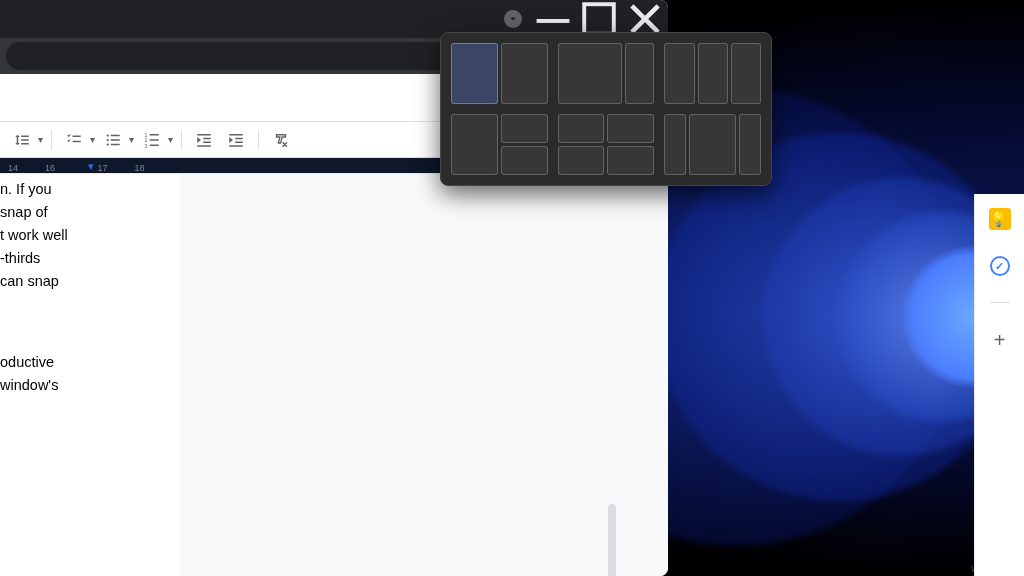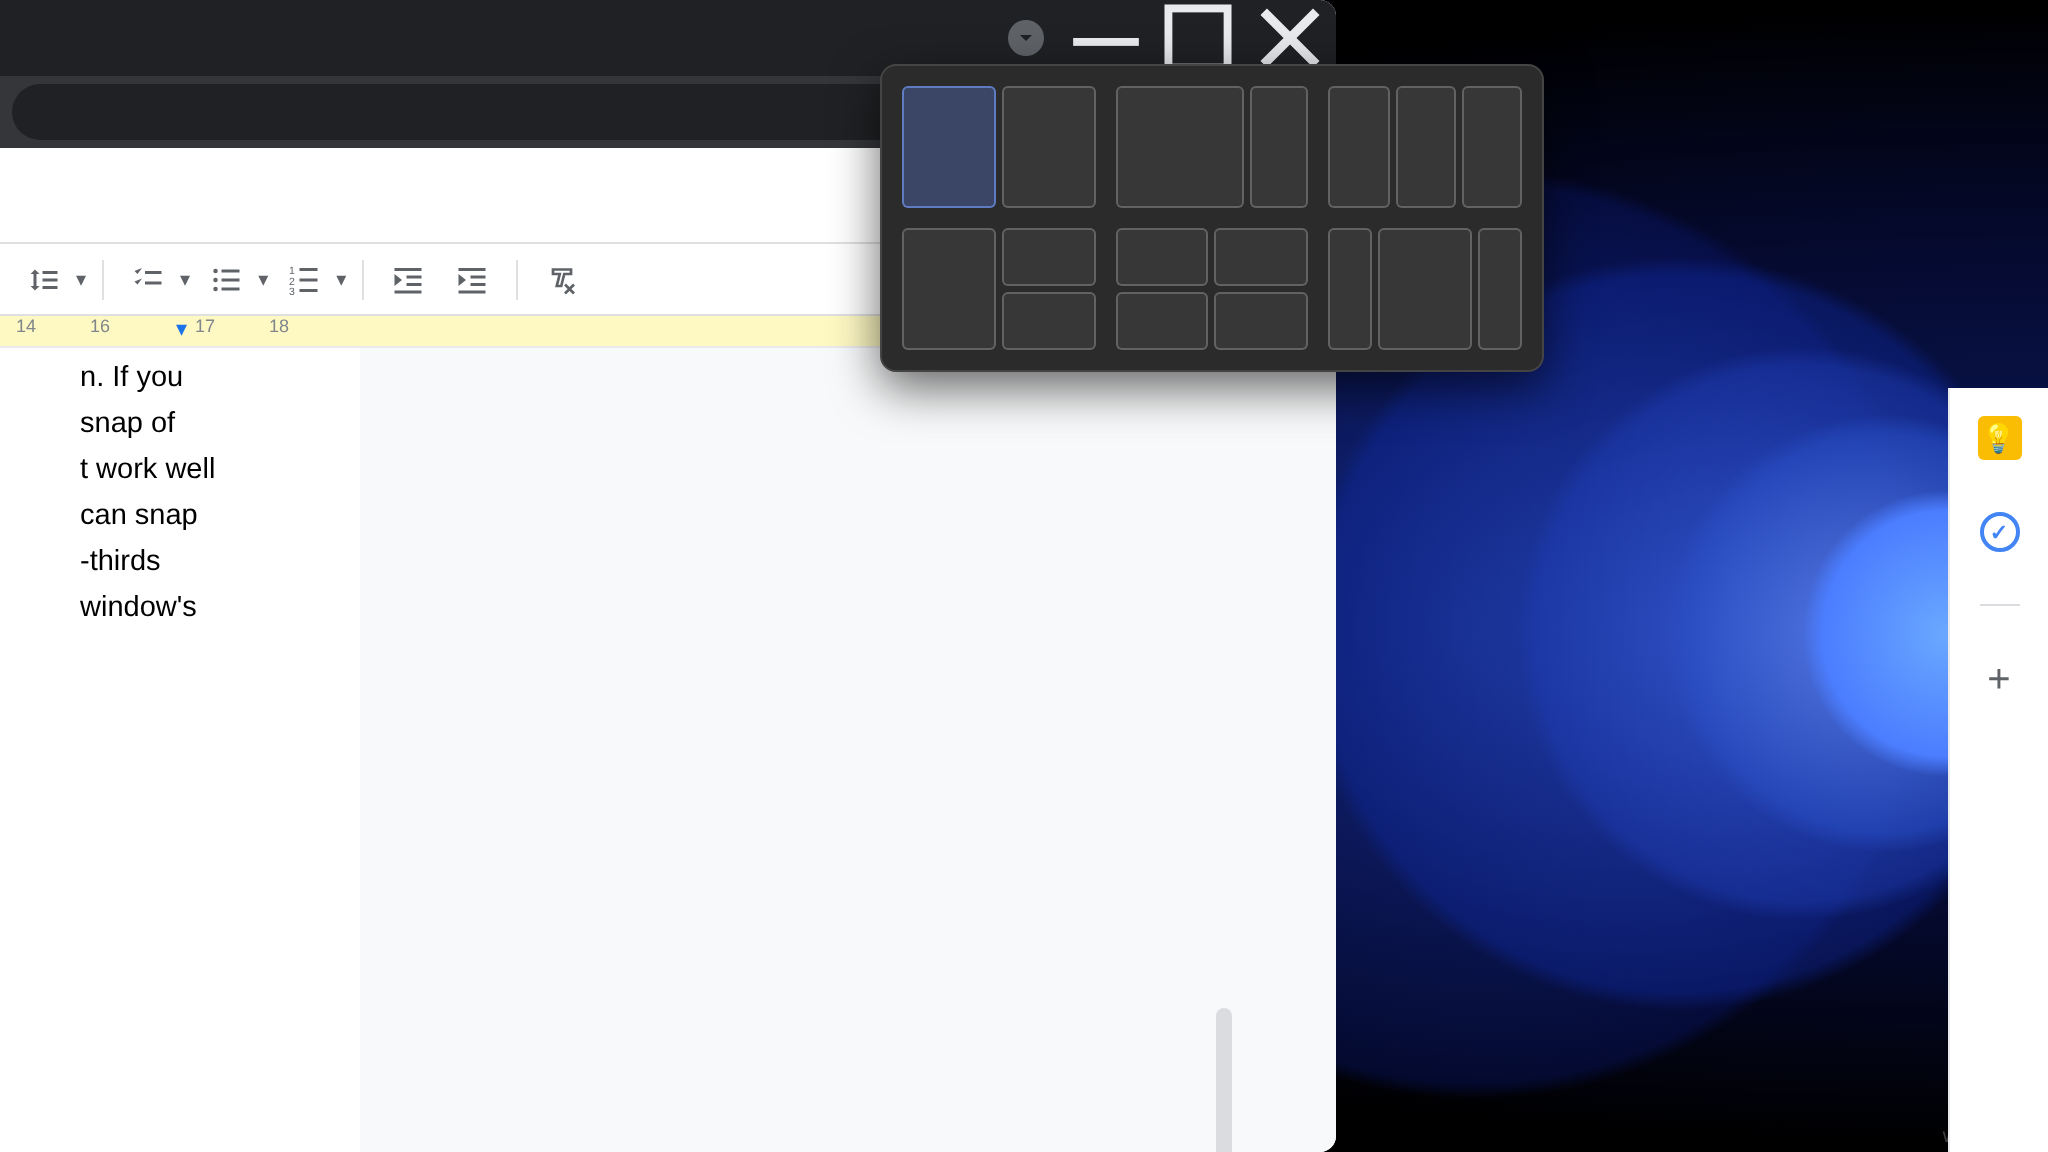--- a/index.html
+++ b/index.html
@@ -81,41 +81,41 @@
     height: 36px; background:#fff; border-bottom:1px solid #e0e0e0;
     display:flex;align-items:center;padding:0 8px;gap:4px;color:#5f6368;
   }
   .tbtn { width:28px;height:28px;display:flex;align-items:center;justify-content:center;border-radius:2px; }
   .tbtn svg{width:18px;height:18px;}
   .tdrop { font-size:10px; margin-left:-2px;color:#5f6368;}
   .sep { width:1px;height:20px;background:#e0e0e0;margin:0 4px; }
 
   
   .ruler {
-    height: 16px; background:#fef9c3; border-bottom:1px solid #e8eaed;
-    font-size:9px;color:#80868b;display:flex;align-items:flex-start;padding:0 8px;gap:4px;
+    height: 16px; background:#0f172a; border-bottom:1px solid #e8eaed;
+    font-size:9px;color:#80868b;display:flex;align-items:flex-end;padding:0 8px;gap:4px;
     letter-spacing: 0;
   }
   .ruler .tick { width:33px; }
   .ruler .indent { color:#1a73e8; font-size:11px; margin-left:6px;}
 
   
   .docarea {
     flex:1; background:#f8f9fa; display:flex; position:relative;
   }
   .page {
     position:absolute; left:0; top:0;
     width:180px; height:100%;
     background:#fff;
     font-size:14.5px; line-height:23px;
     color:#000;
     padding-top:4px;
     font-family: Arial, sans-serif;
   }
-  .page p { white-space: nowrap; margin-left: 40px; }
+  .page p { white-space: nowrap; }
   .p2 { margin-top:58px; }
 
   
   .sidepanel {
     position:absolute; right:0; top:194px; bottom:0; width:50px;
     background:#fff; border-left:1px solid #e8eaed;
     display:flex;flex-direction:column;align-items:center;padding-top:14px;gap:26px;
   }
   .sidepanel .keep { width:22px;height:22px;background:#fbbc04;border-radius:3px;display:flex;align-items:center;justify-content:center;color:#fff;font-size:14px;}
   .sidepanel .task { width:20px;height:20px;border-radius:50%;border:2.5px solid #4285f4;display:flex;align-items:center;justify-content:center;color:#4285f4;font-size:11px;font-weight:bold;}
@@ -271,22 +271,23 @@
     <span class="indent">▾</span>
     <span class="tick">17</span>
     <span class="tick">18</span>
   </div>
 
   <div class="docarea">
     <div class="page">
       <p>n. If you</p>
       <p>snap of</p>
       <p>t work well</p>
+      <p>-thirds</p>
       <p>can snap</p>
-      <p>-thirds</p>
+      <p class="p2">oductive</p>
       <p>window's</p>
     </div>
     <div class="scrollthumb"></div>
   </div>
 
 </div>
 
 <div class="sidepanel">
   <div class="keep">
       <span>💡</span>

